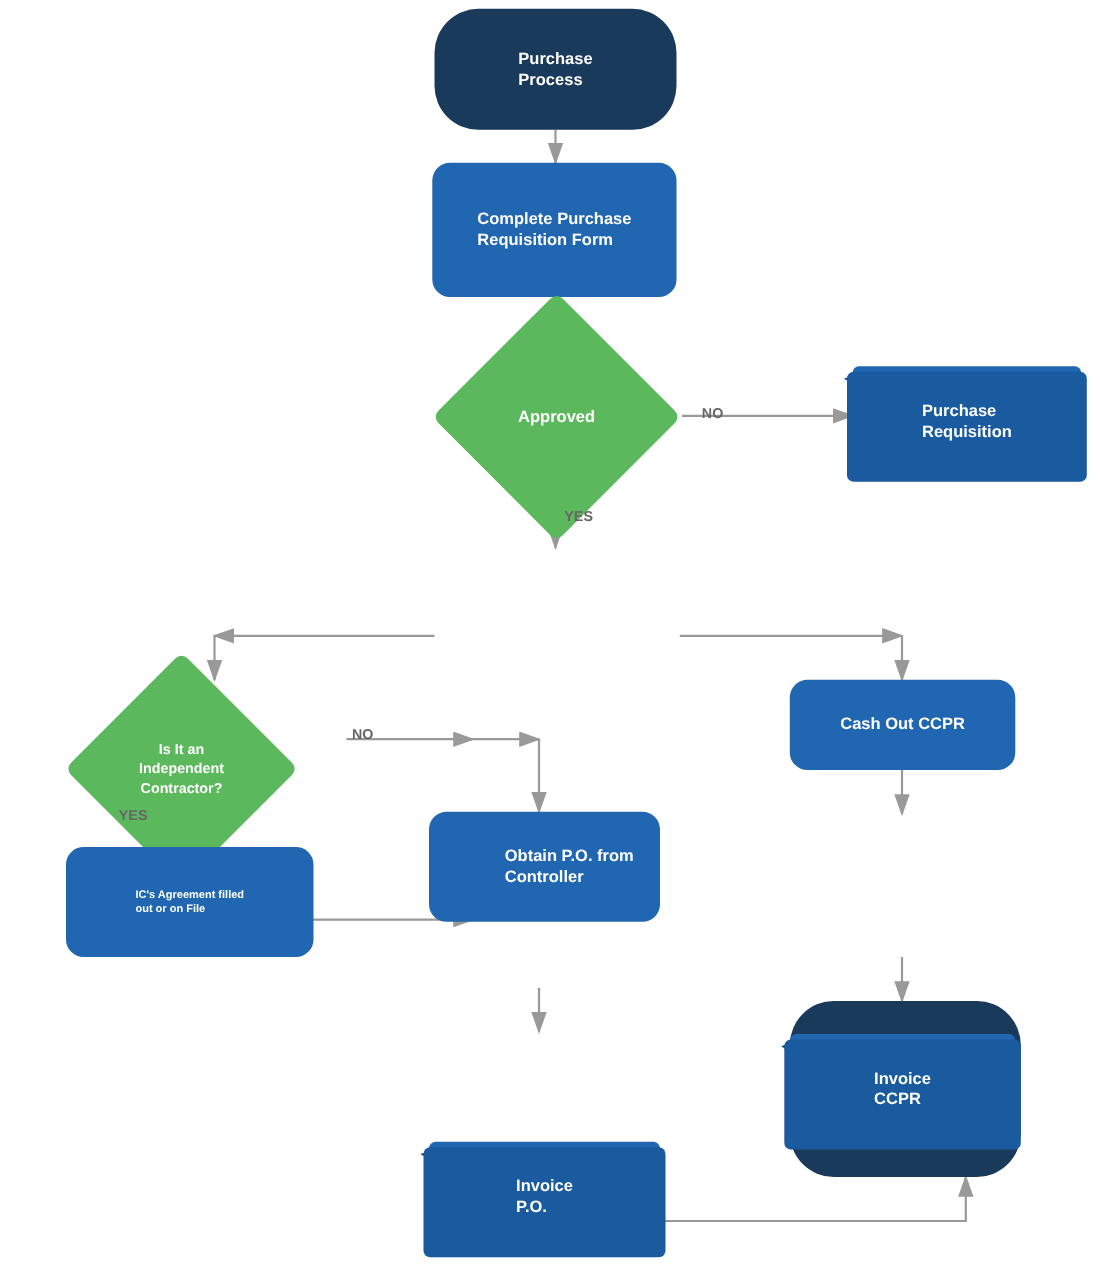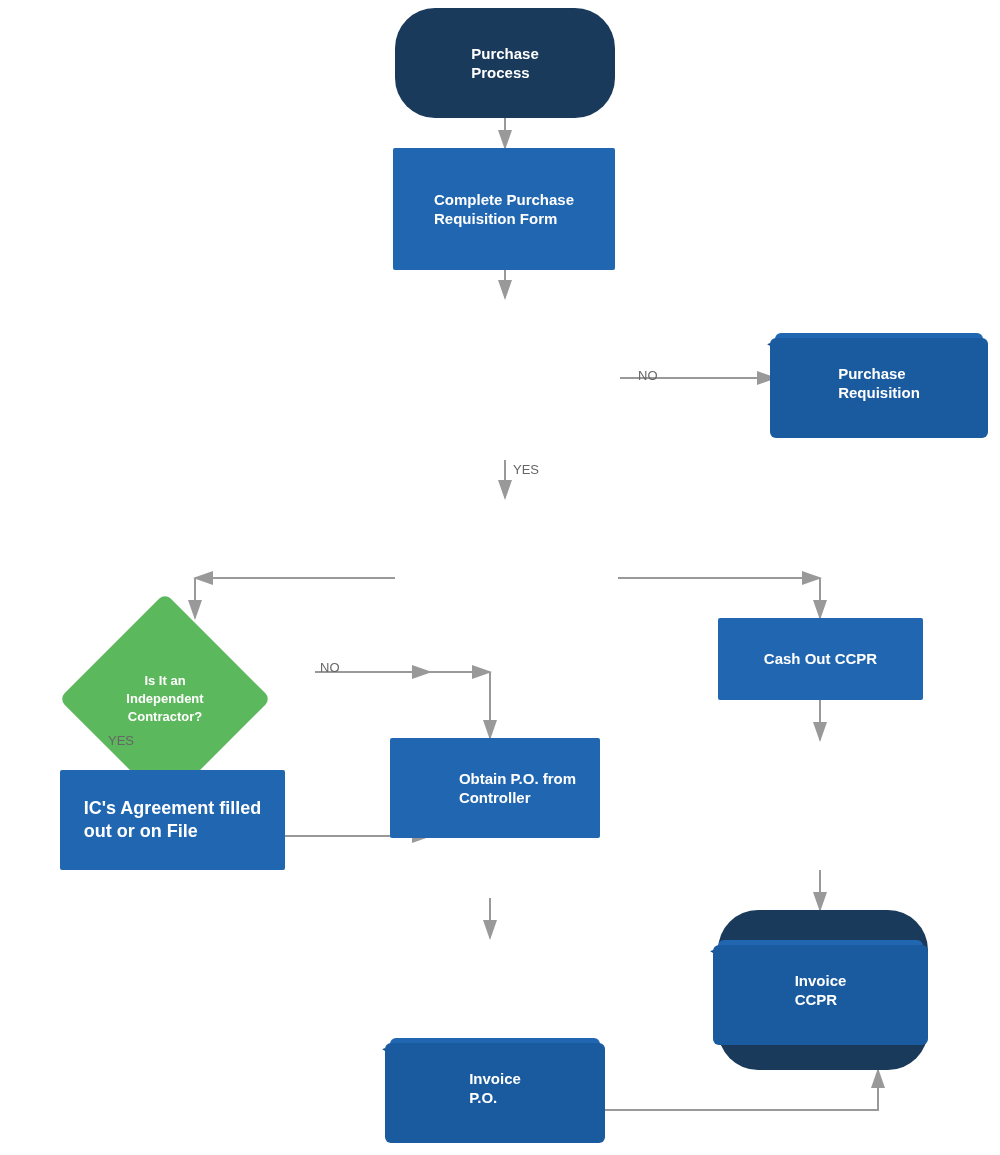--- a/index.html
+++ b/index.html
@@ -37,21 +37,21 @@
     
     .pill-dark {
       background: #1a3a5c;
       border-radius: 40px;
       color: #fff;
     }
 
     
     .rect-blue {
       background: #2166b0;
-      border-radius: 2px;
+      border-radius: 16px;
     }
 
     
     .doc-shape {
       background: #2166b0;
       border-radius: 6px 6px 0 0;
       position: relative;
     }
     .doc-shape::after {
       content: '';
@@ -130,21 +130,21 @@
       stroke: #999;
       stroke-width: 2;
       fill: none;
       marker-end: url(#arrowhead);
     }
 
     .label-text {
       position: absolute;
       font-size: 13px;
       color: #666;
-      font-weight: normal;
+      font-weight: bold;
     }
   </style>
 </head>
 <body>
 
 <div class="flowchart">
 
   <svg class="arrows">
     <defs>
       <marker id="arrowhead" markerWidth="10" markerHeight="7" refX="9" refY="3.5" orient="auto">
@@ -190,20 +190,24 @@
   <div class="node pill-dark" style="left:395px; top:8px; width:220px; height:110px;">
     <span class="node-text" style="white-space:pre-line;">Purchase
 Process</span>
   </div>
 
   <div class="node rect-blue" style="left:393px; top:148px; width:222px; height:122px;">
     <span class="node-text" style="white-space:pre-line;">Complete Purchase
 Requisition Form</span>
   </div>
 
+  <div class="diamond-wrapper" style="left:395px; top:298px; width:222px; height:162px;">
+    <div class="diamond"></div>
+    <span class="diamond-label">Approved</span>
+  </div>
 
   <div class="label-text" style="left:638px; top:368px;">NO</div>
 
   <div class="label-text" style="left:513px; top:462px;">YES</div>
 
   <div class="node doc-shape multi-doc" style="left:775px; top:333px; width:208px; height:100px; z-index:5;">
     <span class="node-text" style="white-space:pre-line;">Purchase
 Requisition</span>
   </div>
 
@@ -211,21 +215,21 @@
   <div class="diamond-wrapper" style="left:60px; top:618px; width:210px; height:162px;">
     <div class="diamond" style="width:150px;height:150px;"></div>
     <span class="diamond-label" style="font-size:13px;">Is It an<br>Independent<br>Contractor?</span>
   </div>
 
   <div class="label-text" style="left:320px; top:660px;">NO</div>
 
   <div class="label-text" style="left:108px; top:733px;">YES</div>
 
   <div class="node rect-blue" style="left:60px; top:770px; width:225px; height:100px;">
-    <span class="node-text" style="white-space:pre-line; font-size:18px;">IC's Agreement filled
+    <span class="node-text" style="white-space:pre-line; font-size:10px;">IC's Agreement filled
 out or on File</span>
   </div>
 
   <div class="node rect-blue" style="left:390px; top:738px; width:210px; height:100px;padding-left:45px;">
     <span class="node-text" style="white-space:pre-line;">Obtain P.O. from
 Controller</span>
   </div>
 
   <div class="node doc-shape multi-doc" style="left:390px; top:938px; width:210px; height:100px; z-index:5;">
     <span class="node-text" style="white-space:pre-line;">Invoice

